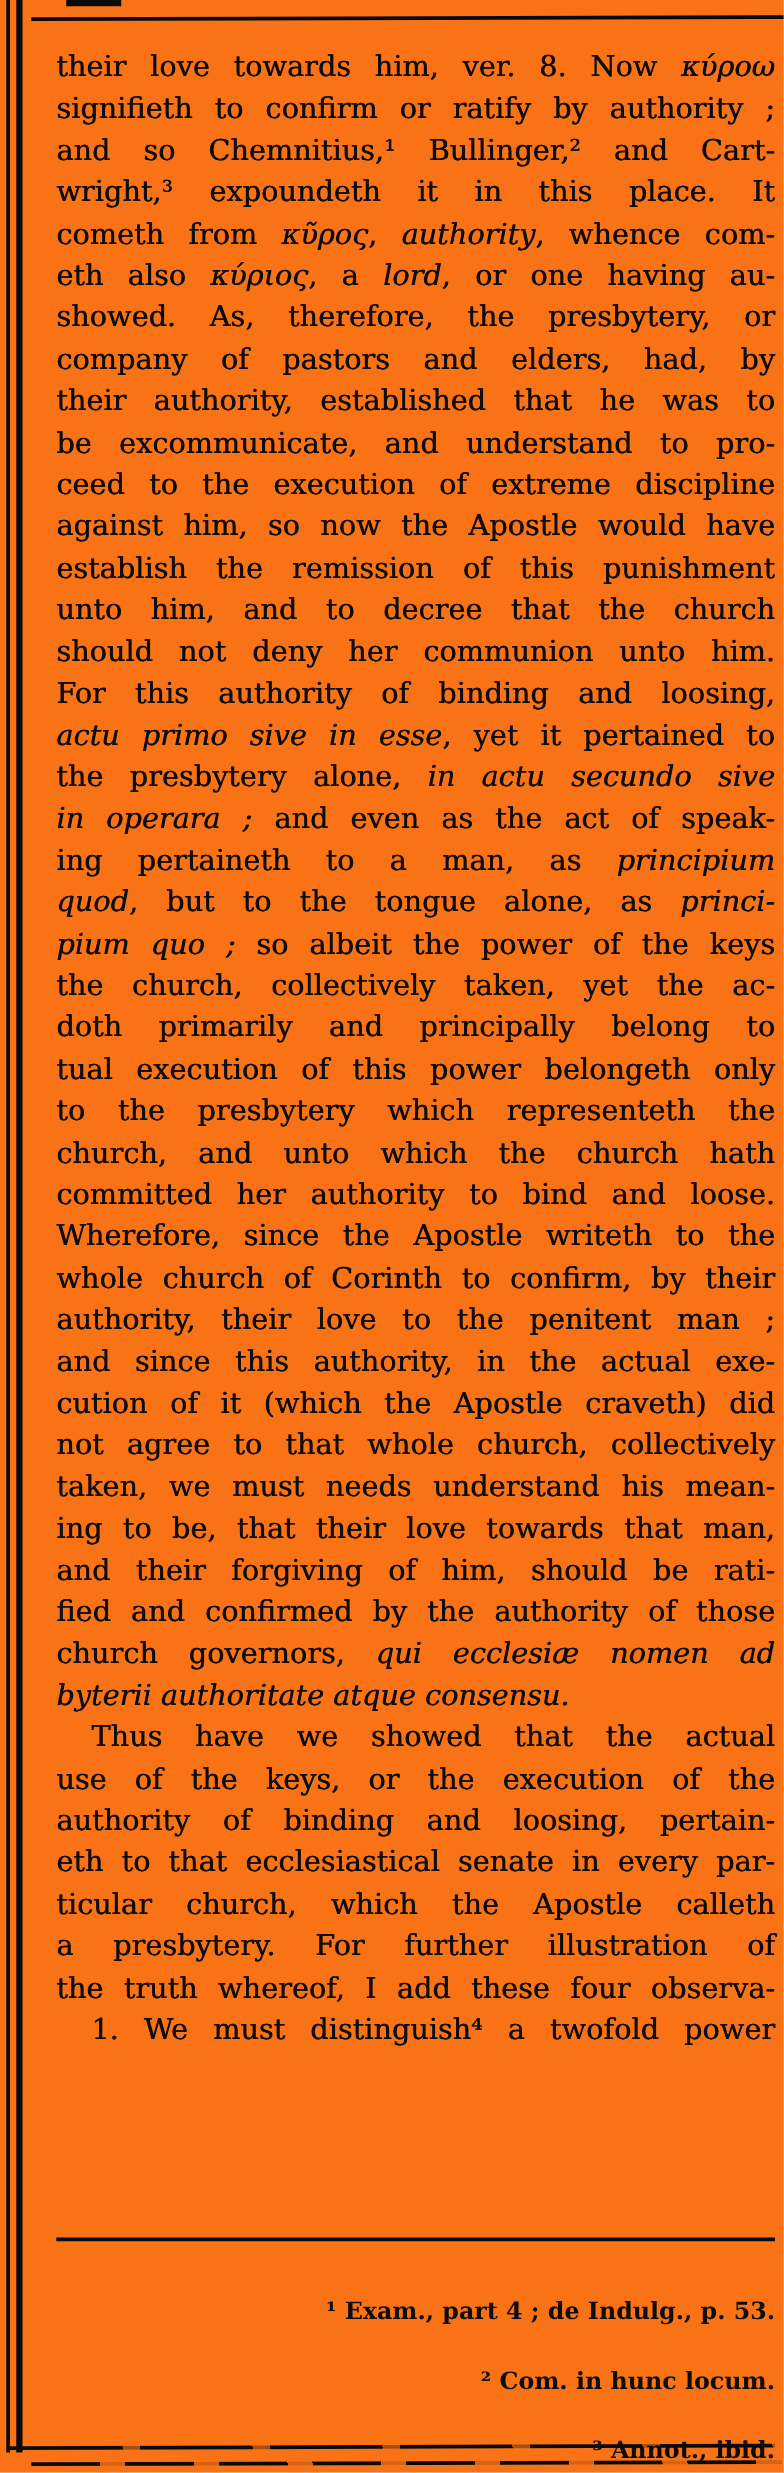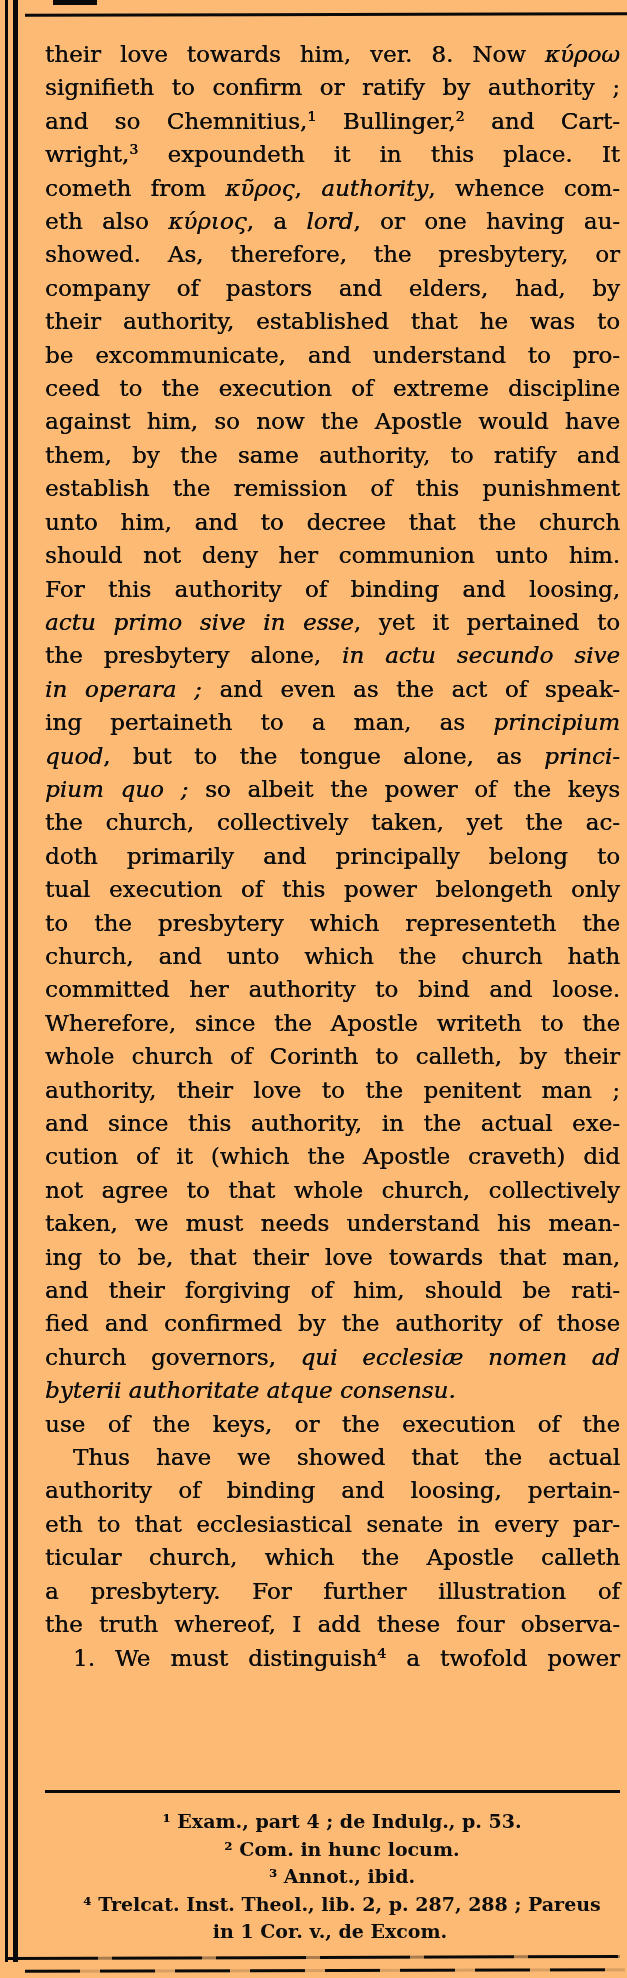--- a/index.html
+++ b/index.html
@@ -3,21 +3,21 @@
 <meta charset="utf-8">
 <style>
   html, body { margin: 0; padding: 0; }
   body {
     width: 627px; height: 1978px;
     background: #ffffff;
     font-family: "DejaVu Serif", serif;
     position: relative;
     overflow: hidden;
   }
-  .page { position: absolute; inset: 0; background: #fdba74; }
+  .page { position: absolute; inset: 0; background: #f97316; }
 
   
   .vrule { position: absolute; top: 0; background: #0a0a0a; }
   .vrule-outer { left: 5px; width: 3px; height: 1962px; }
   .vrule-inner { left: 13px; width: 5px; height: 1962px; }
   .top-dash { position: absolute; left: 53px; top: 0; width: 44px; height: 5px; background: #0a0a0a; }
   .top-rule { position: absolute; left: 25px; top: 13px; width: 602px; height: 3px; background: #0a0a0a; transform: rotate(-0.15deg); }
 
   
   .body-text {
@@ -31,21 +31,21 @@
   .line i { font-style: italic; }
 
   
   .footnote-rule { position: absolute; left: 45px; top: 1790px; width: 575px; height: 3px; background: #0a0a0a; }
 
   
   .footnotes {
     position: absolute; left: 40px; top: 1808px; width: 580px;
     font-size: 19px; line-height: 27.5px; font-weight: bold; color: #0d0d0d;
   }
-  .fline { text-align: center; }
+  .fline { text-align: right; margin-top: 28px; }
   .fline.indent { padding-left: 24px; }
 
   
   .bottom-rule { position: absolute; height: 3px; }
   .bottom-rule.r1 {
     left: 8px; top: 1956px; width: 612px;
     background: repeating-linear-gradient(90deg, #0a0a0a 0 90px, rgba(10,10,10,0.35) 90px 104px);
     transform: rotate(-0.2deg);
   }
   .bottom-rule.r2 {
@@ -69,51 +69,50 @@
       <div class="line">and so Chemnitius,¹ Bullinger,² and Cart-</div>
       <div class="line">wright,³ expoundeth it in this place.  It</div>
       <div class="line">cometh from <i>κῦρος</i>, <i>authority</i>, whence com-</div>
       <div class="line">eth also <i>κύριος</i>, a <i>lord</i>, or one having au-</div>
       <div class="line">showed.  As, therefore, the presbytery, or</div>
       <div class="line">company of pastors and elders, had, by</div>
       <div class="line">their authority, established that he was to</div>
       <div class="line">be excommunicate, and understand to pro-</div>
       <div class="line">ceed to the execution of extreme discipline</div>
       <div class="line">against him, so now the Apostle would have</div>
-      <div class="line">them, by the same authority, to ratify and</div>
       <div class="line">establish the remission of this punishment</div>
       <div class="line">unto him, and to decree that the church</div>
       <div class="line">should not deny her communion unto him.</div>
       <div class="line">For this authority of binding and loosing,</div>
       <div class="line"><i>actu primo sive in esse</i>, yet it pertained to</div>
       <div class="line">the presbytery alone, <i>in actu secundo sive</i></div>
       <div class="line"><i>in operara ;</i> and even as the act of speak-</div>
       <div class="line">ing pertaineth to a man, as <i>principium</i></div>
       <div class="line"><i>quod</i>, but to the tongue alone, as <i>princi-</i></div>
       <div class="line"><i>pium quo ;</i> so albeit the power of the keys</div>
       <div class="line">the church, collectively taken, yet the ac-</div>
       <div class="line">doth primarily and principally belong to</div>
       <div class="line">tual execution of this power belongeth only</div>
       <div class="line">to the presbytery which representeth the</div>
       <div class="line">church, and unto which the church hath</div>
       <div class="line">committed her authority to bind and loose.</div>
       <div class="line">Wherefore, since the Apostle writeth to the</div>
-      <div class="line">whole church of Corinth to calleth, by their</div>
+      <div class="line">whole church of Corinth to confirm, by their</div>
       <div class="line">authority, their love to the penitent man ;</div>
       <div class="line">and since this authority, in the actual exe-</div>
       <div class="line">cution of it (which the Apostle craveth) did</div>
       <div class="line">not agree to that whole church, collectively</div>
       <div class="line">taken, we must needs understand his mean-</div>
       <div class="line">ing to be, that their love towards that man,</div>
       <div class="line">and their forgiving of him, should be rati-</div>
       <div class="line">fied and confirmed by the authority of those</div>
       <div class="line">church governors, <i>qui ecclesiæ nomen ad</i></div>
       <div class="line end"><i>byterii authoritate atque consensu.</i></div>
+      <div class="line indent">Thus have we showed that the actual</div>
       <div class="line">use of the keys, or the execution of the</div>
-      <div class="line indent">Thus have we showed that the actual</div>
       <div class="line">authority of binding and loosing, pertain-</div>
       <div class="line">eth to that ecclesiastical senate in every par-</div>
       <div class="line">ticular church, which the Apostle calleth</div>
       <div class="line">a presbytery.  For further illustration of</div>
       <div class="line">the truth whereof, I add these four observa-</div>
       <div class="line indent">1. We must distinguish⁴ a twofold power</div>
     </div>
 
   <div class="footnote-rule"></div>
   <div class="footnotes" id="footnotes">

